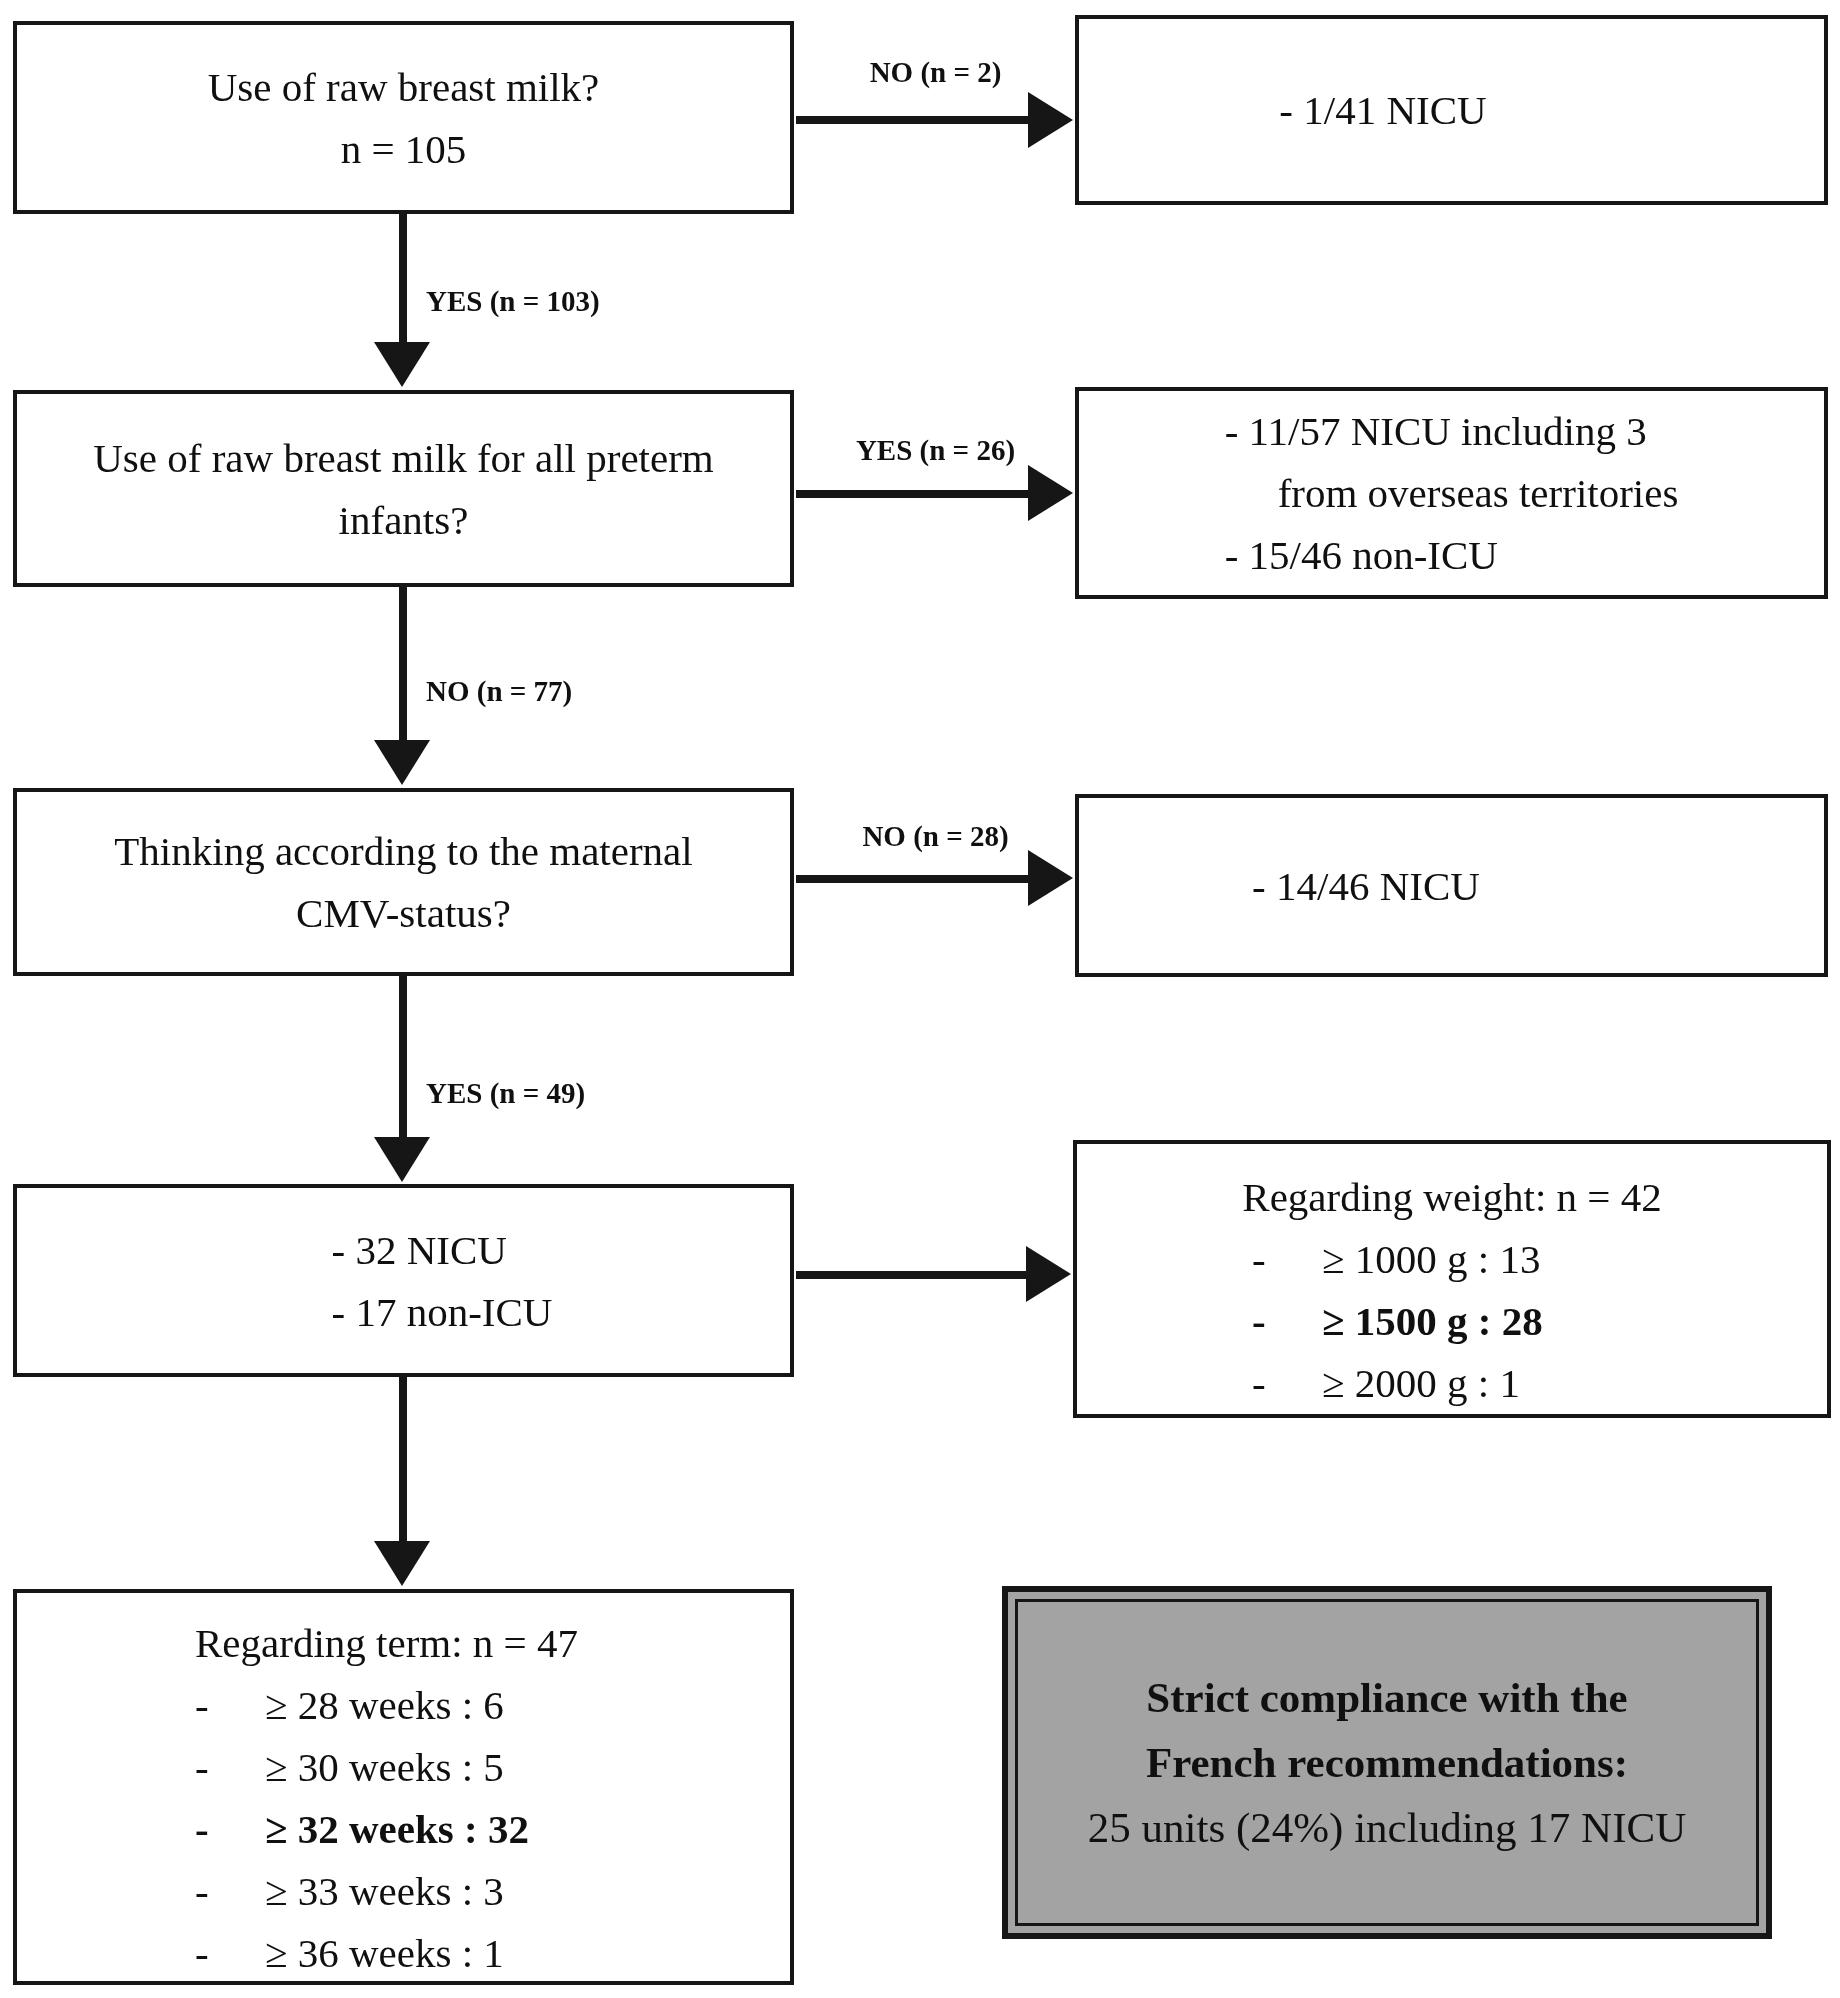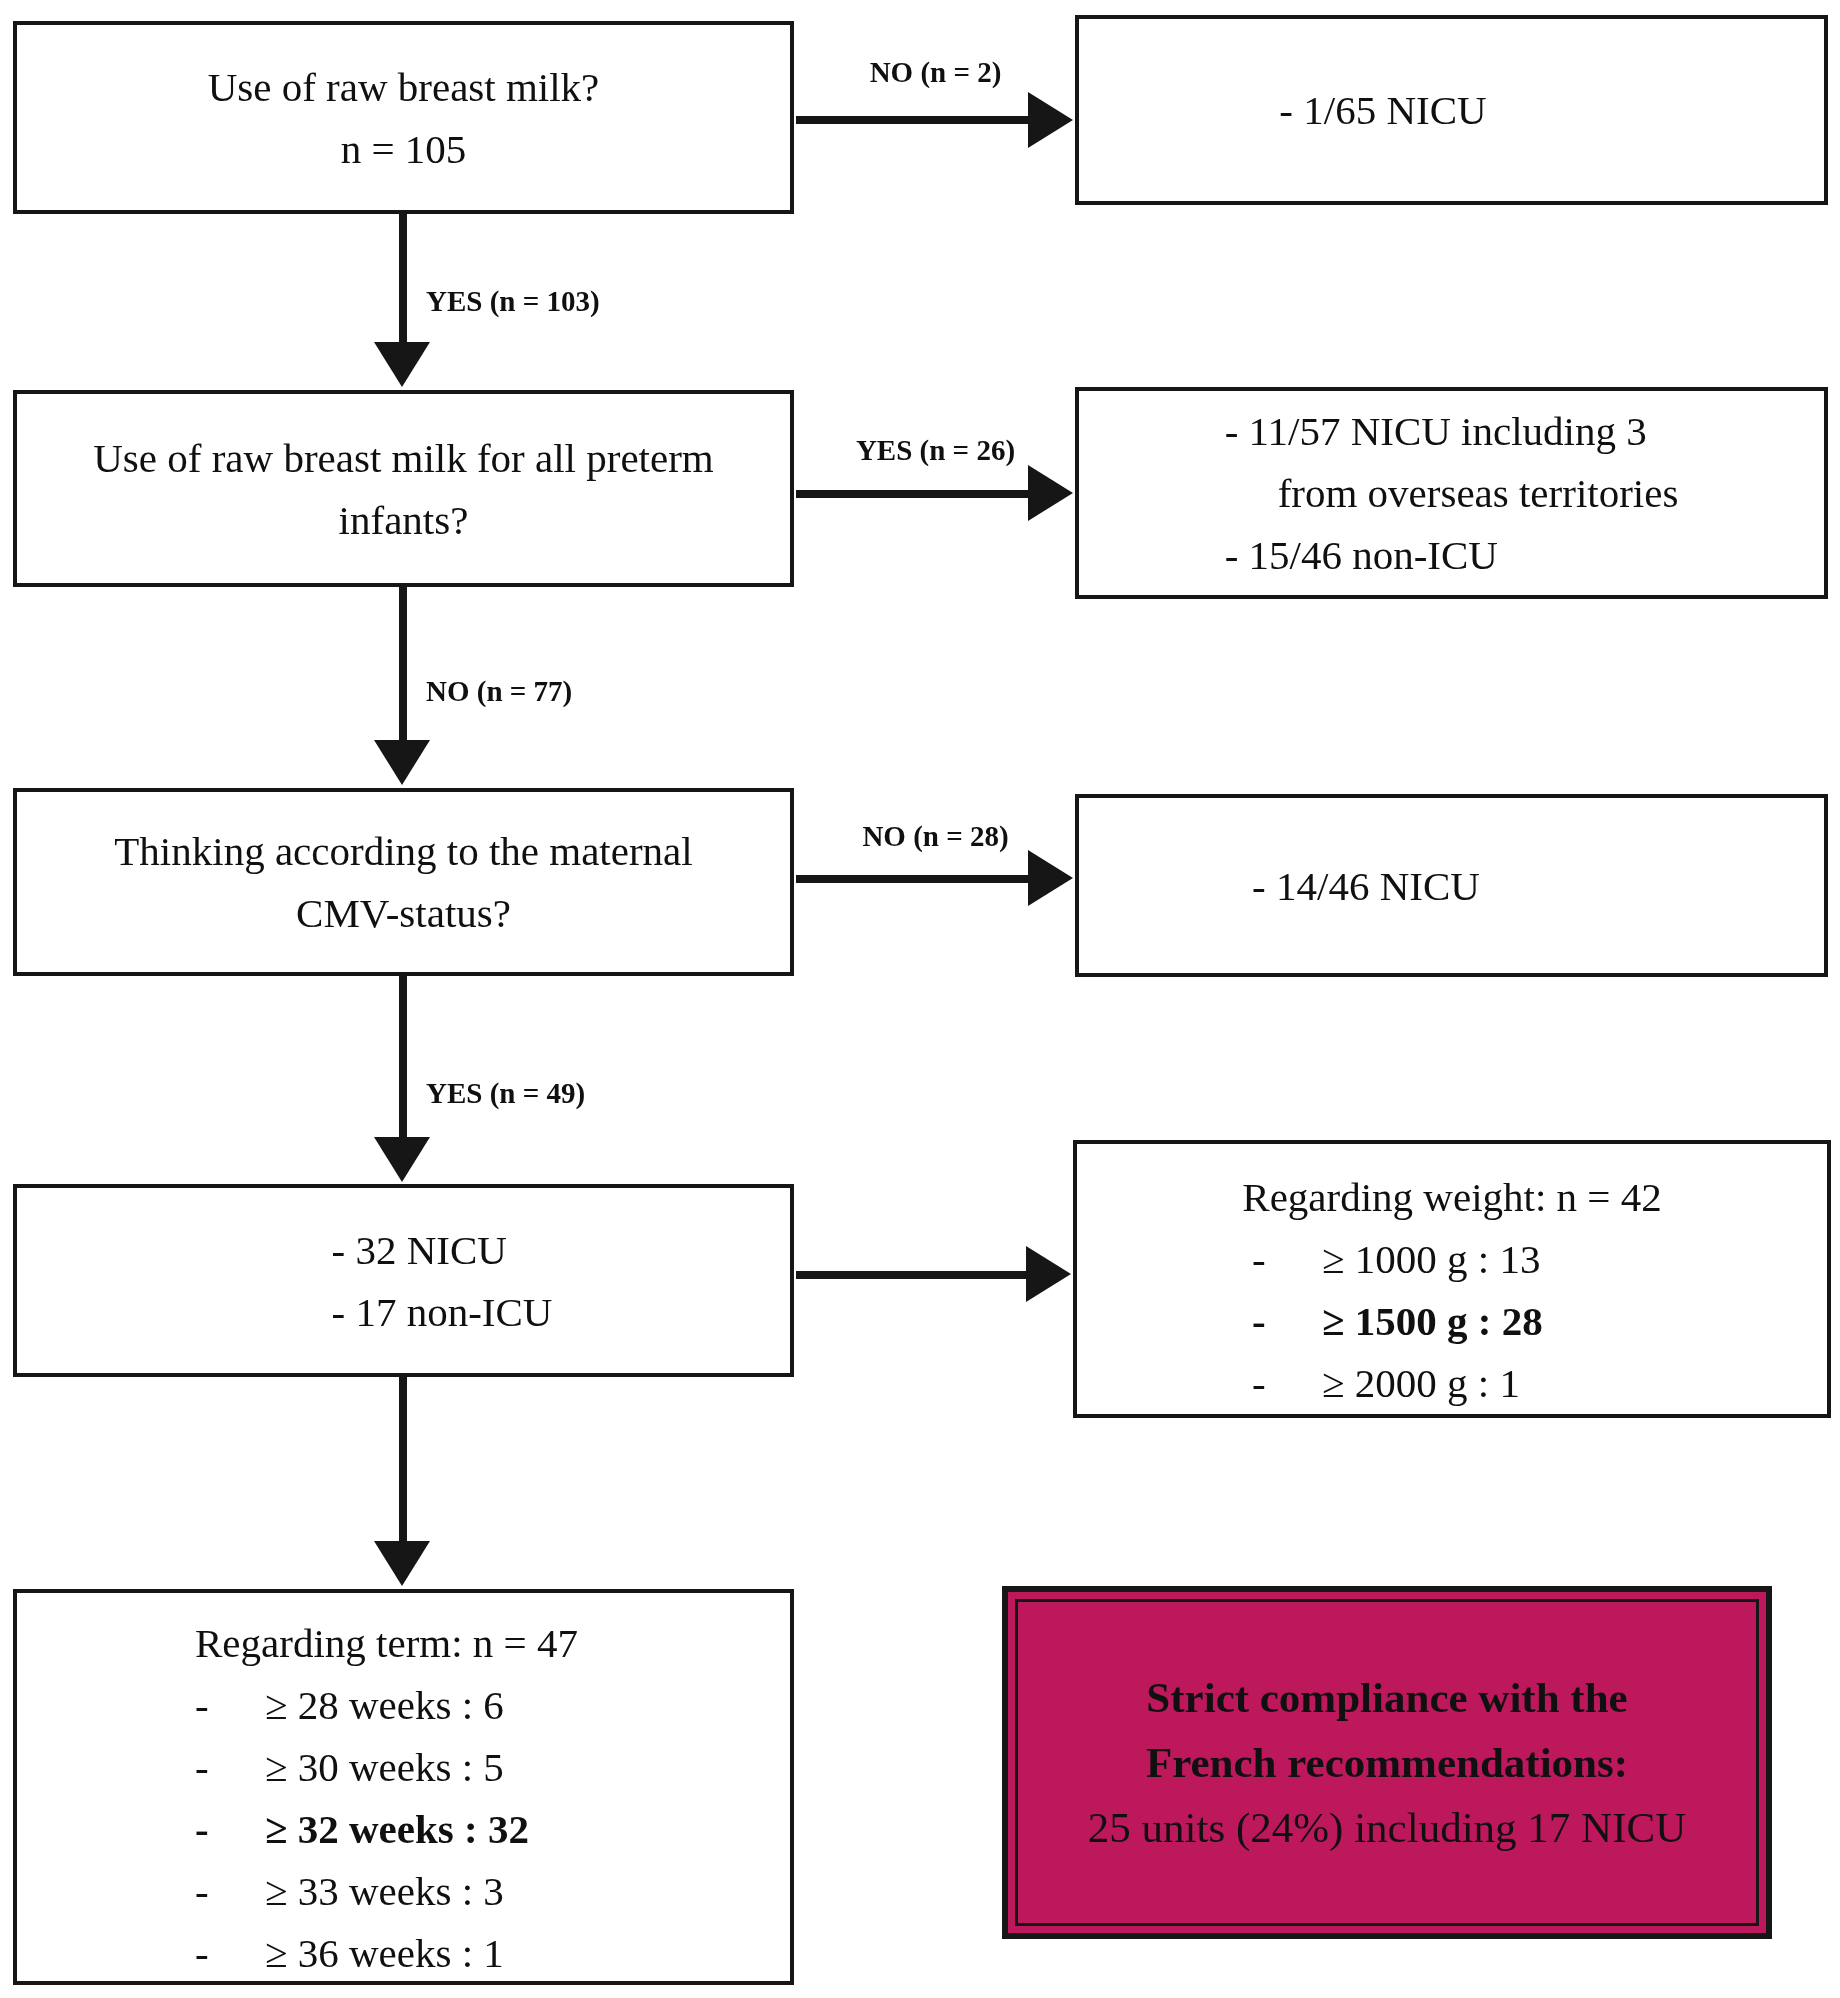--- a/index.html
+++ b/index.html
@@ -33,21 +33,21 @@
   .brow{display:flex;}
   .brow .dash{width:70px;flex:0 0 70px;}
   
   .weight .content{padding-top:22px;}
   .weight .title{text-align:center;}
   .weight .brow{margin-left:175px;}
   
   .term .content{padding:19px 0 0 178px;}
   
   .frame{
-    position:absolute;box-sizing:border-box;background:#be185d;
+    position:absolute;box-sizing:border-box;background:#a3a3a3;
     border:6px solid #161616;padding:7px;
   }
   .frame .innerframe{
     box-sizing:border-box;width:100%;height:100%;border:3.4px solid #161616;
     display:flex;flex-direction:column;align-items:center;justify-content:center;
     font-size:43px;line-height:65px;text-align:center;
   }
 </style>
 </head>
 <body>
@@ -60,21 +60,21 @@
       <div>n = 105</div>
     </div>
   </div>
 
   <div class="lbl lbl-h" style="left:794px;top:47px;">NO (n = 2)</div>
   <div class="hline" style="left:796px;top:116px;width:236px;"></div>
   <div class="tri-right" style="left:1028px;top:92px;"></div>
 
   <div class="box" style="left:1075px;top:15.4px;width:753px;height:190px;padding-right:137px;">
     <div class="leftblock">
-      <div>- 1/65 NICU</div>
+      <div>- 1/41 NICU</div>
     </div>
   </div>
 
   <div class="vline" style="left:399px;top:214px;height:130px;"></div>
   <div class="tri-down" style="left:374px;top:342px;"></div>
   <div class="lbl" style="left:426px;top:276px;">YES (n = 103)</div>
 
   <div class="box" style="left:13px;top:390px;width:781px;height:197px;">
     <div>
       <div><span>Use of raw breast milk for </span><span class="u">all</span><span> preterm</span></div>

